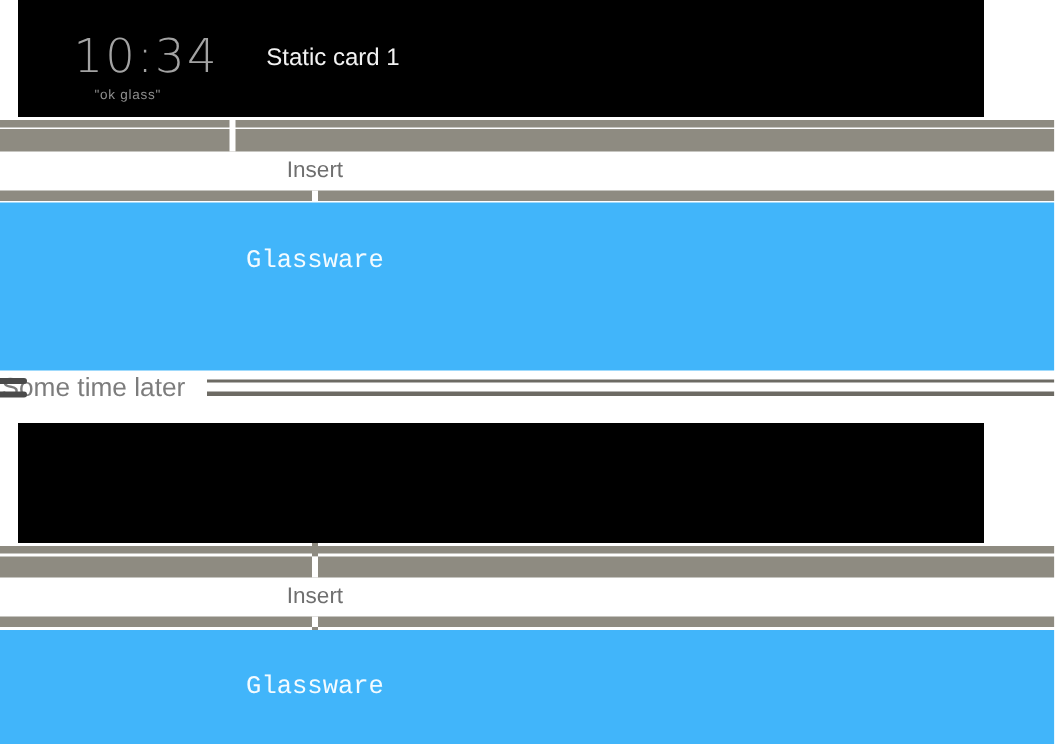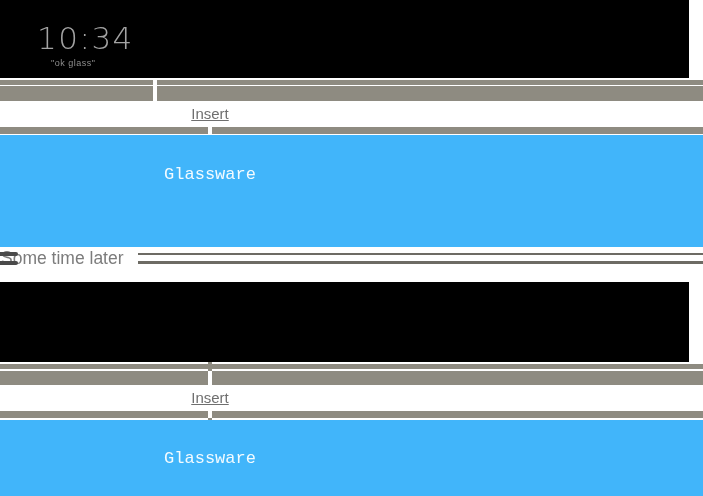--- a/index.html
+++ b/index.html
@@ -3,21 +3,21 @@
 <meta charset="utf-8">
 <style>
   html,body{margin:0;padding:0;background:#ffffff;}
   .stage{
     position:relative;width:703px;height:496px;overflow:hidden;
     background:#ffffff;font-family:"Liberation Sans","DejaVu Sans",sans-serif;
     -webkit-font-smoothing:antialiased;
   }
   .abs{position:absolute;}
   
-  .black-strip{left:0;width:689px;background:#000000;}
+  .black-strip{left:12px;width:608px;background:#000000;padding-left:36px;}
   .strip-1{top:0;height:78px;}
   .strip-2{top:282px;height:80px;}
   .clock{
     left:37px;color:#a3a3a3;font-size:31px;font-weight:300;
     letter-spacing:1.5px;line-height:1;font-family:"DejaVu Sans","Liberation Sans",sans-serif;
   }
   .clock-1{top:23px;}
   .voice{
     left:51px;color:#8e8e8e;font-size:9px;letter-spacing:0.5px;line-height:1;
   }
@@ -30,21 +30,21 @@
   
   .bar{left:0;width:703px;background:#8e8b81;}
   .barA1{top:79.5px;height:5px;}
   .barB1{top:86px;height:15px;}
   .barC1{top:127px;height:7px;}
   .barA2{top:364px;height:5px;}
   .barB2{top:371px;height:14px;}
   .barC2{top:411px;height:7px;}
   
   .insert-label{
-    width:140px;left:140px;text-align:center;color:#6f6f6f;font-size:15px;line-height:1;text-decoration:underline;
+    width:140px;left:140px;text-align:center;color:#6f6f6f;font-size:15px;line-height:1;
   }
   .insert-1{top:106px;} .insert-2{top:390px;}
   
   .notch-white{width:4px;background:#ffffff;}
   .notch-gray{width:4px;background:#8e8b81;}
   .n1a{left:153px;top:79.5px;height:21.5px;}
   .n1b{left:208px;top:127px;height:7px;}
   .n2a{left:208px;top:362px;height:9px;}
   .n2b{left:208px;top:371px;height:14px;}
   .n2c{left:208px;top:411px;height:7px;}
@@ -67,20 +67,21 @@
   .line-a{top:252.5px;} .line-b{top:261px;}
 </style>
 </head>
 <body>
 
 <div class="stage">
 
   <div class="abs black-strip strip-1">
     <div class="abs clock clock-1">10:34</div>
     <div class="abs voice voice-1">"ok glass"</div>
+    <div class="abs card-title title-center title-row1">Static card 1</div>
   </div>
 
   <div class="abs bar barA1"></div>
   <div class="abs bar barB1"></div>
   <div class="abs notch-white n1a"></div>
 
   <div class="abs insert-label insert-1">Insert</div>
 
   <div class="abs bar barC1"></div>
   <div class="abs notch-white n1b"></div>

